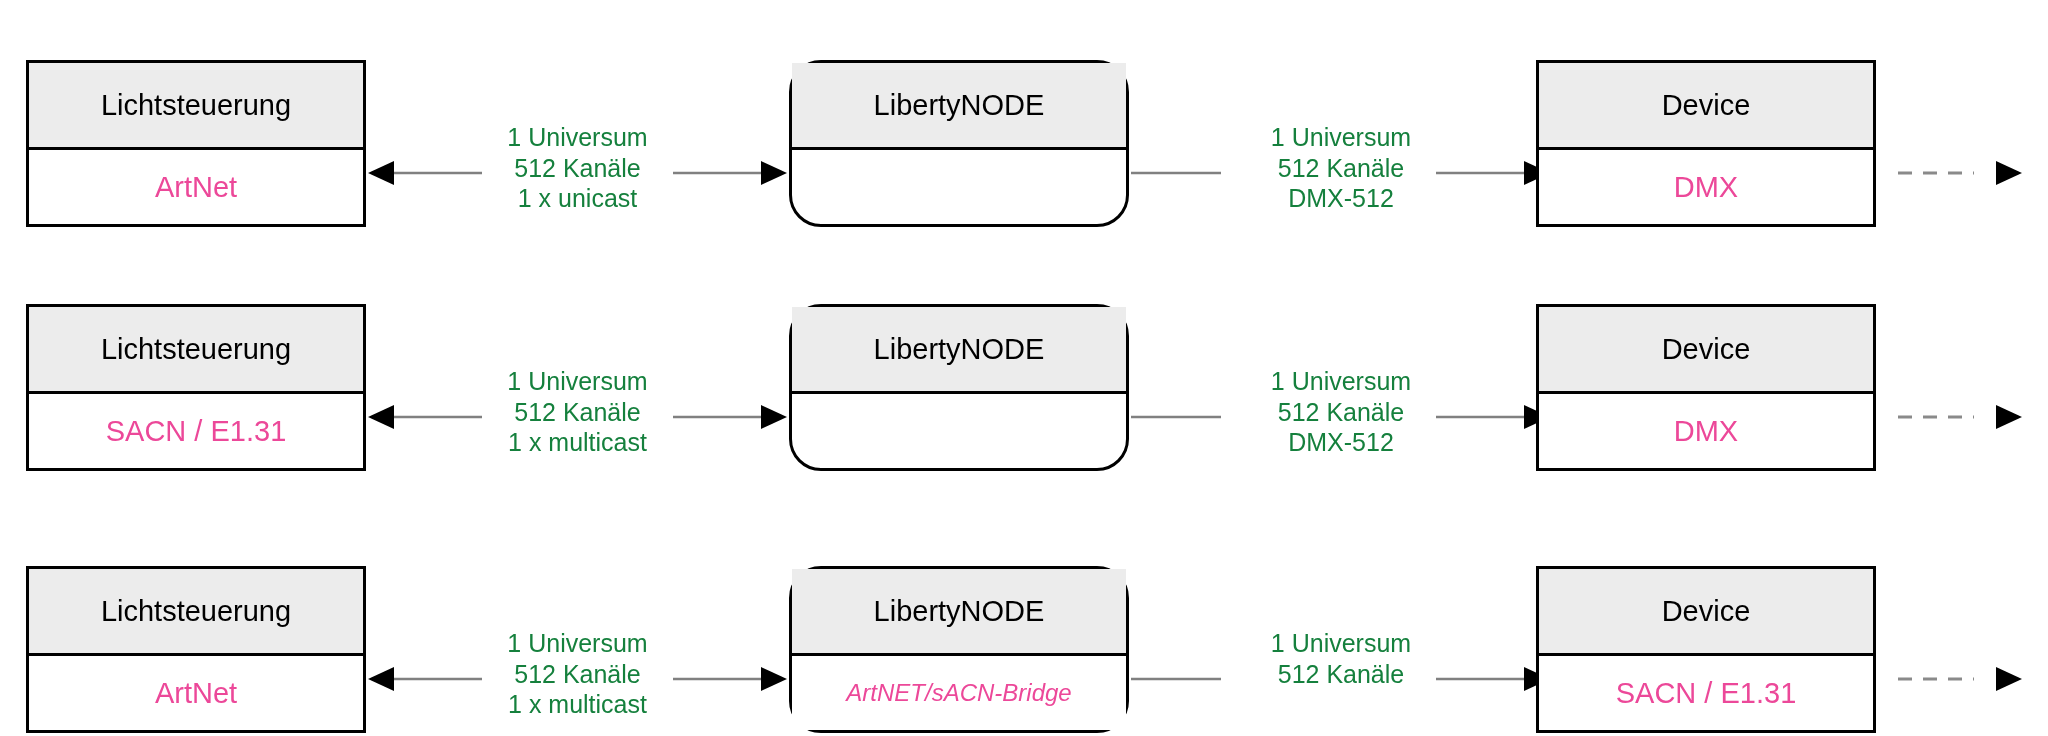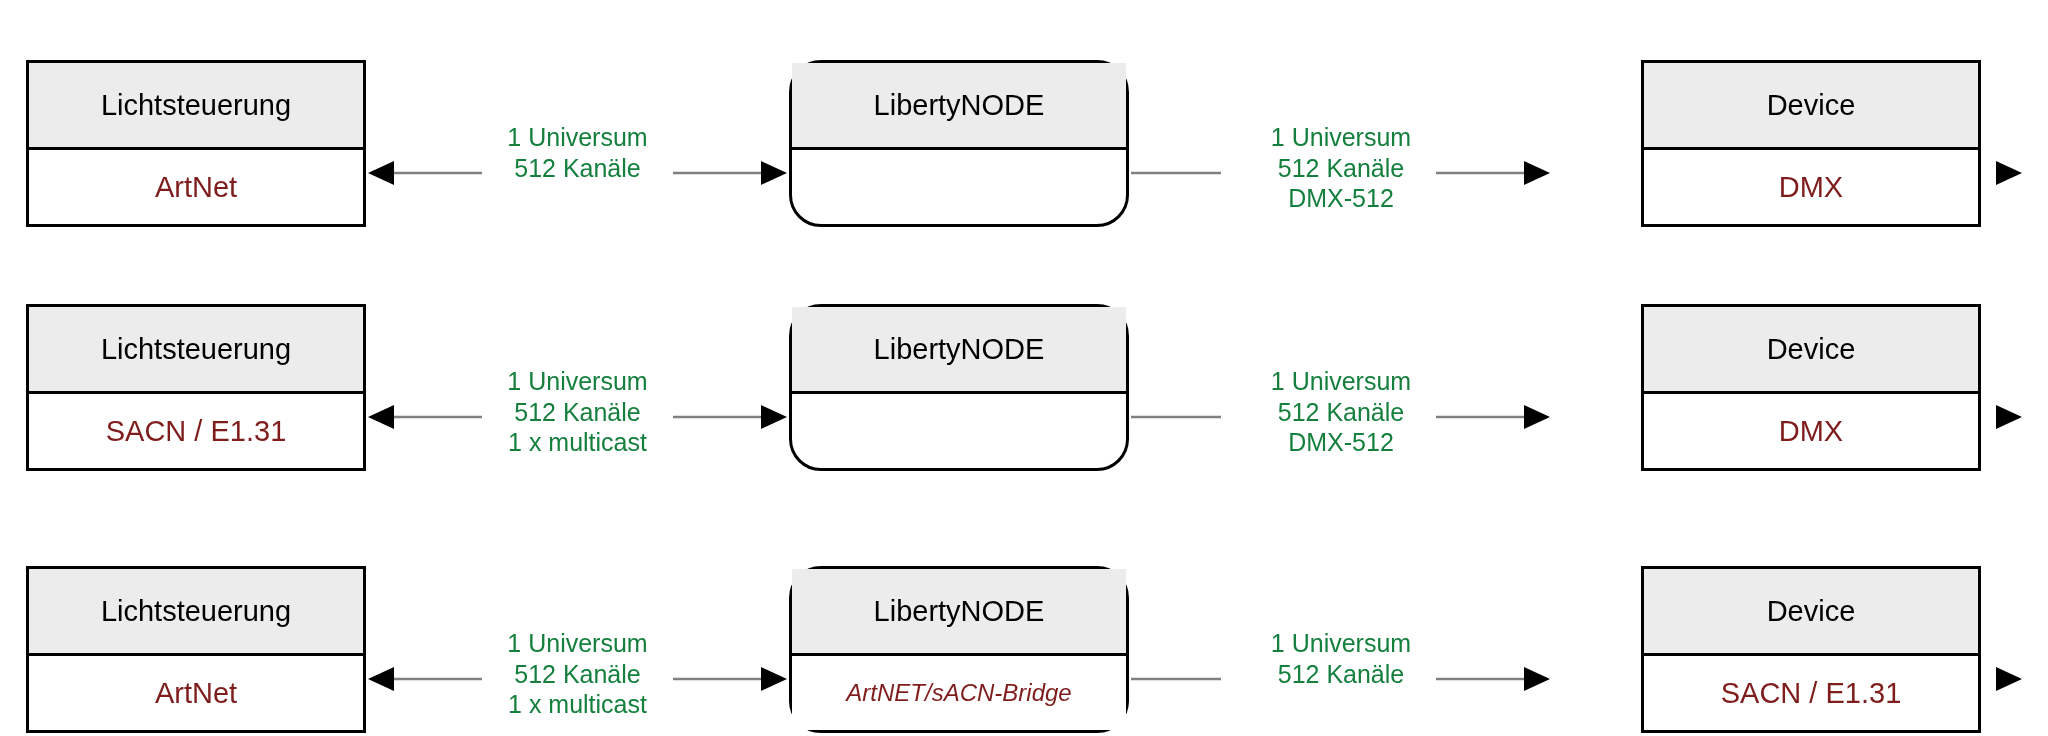--- a/index.html
+++ b/index.html
@@ -39,40 +39,40 @@
     width: 340px;
     height: 167px;
     border: 3px solid #000000;
     box-sizing: border-box;
     background: #ffffff;
     display: flex;
     flex-direction: column;
   }
   .node.col-0 { left: 26px; }
   .node.col-1 { left: 789px; border-radius: 32px; }
-  .node.col-2 { left: 1641px; }
+  .node.col-2 { left: 1536px; }
 
   .node-header {
     height: 84px;
     background: #ececec;
     border-bottom: 3px solid #000000;
     display: flex;
     align-items: center;
     justify-content: center;
     font-size: 29px;
     color: #000000;
     line-height: 1;
   }
   .node-body {
     flex: 1;
     display: flex;
     align-items: center;
     justify-content: center;
     font-size: 29px;
-    color: #7f1d1d;
+    color: #ec4899;
     line-height: 1;
     background: #ffffff;
     text-align: center;
     padding: 16px 6px;
     box-sizing: border-box;
   }
   .node-body.small {
     font-size: 24px;
     font-style: italic;
   }
@@ -127,20 +127,21 @@
       <div class="node col-1">
         <div class="node-header">LibertyNODE</div>
       </div>
       <div class="node col-2">
         <div class="node-header">Device</div>
         <div class="node-body">DMX</div>
       </div>
       <div class="edge-label gap-0">
         <span class="lbl-line">1 Universum</span>
         <span class="lbl-line">512 Kanäle</span>
+        <span class="lbl-line">1 x unicast</span>
       </div>
       <div class="edge-label gap-1">
         <span class="lbl-line">1 Universum</span>
         <span class="lbl-line">512 Kanäle</span>
         <span class="lbl-line">DMX-512</span>
       </div>
     </div>
     <div class="row row-1">
       <svg class="connectors" viewBox="0 0 2048 168" width="2048" height="168">
         <line x1="392" y1="113" x2="482" y2="113" stroke="#808080" stroke-width="2.5"></line>

